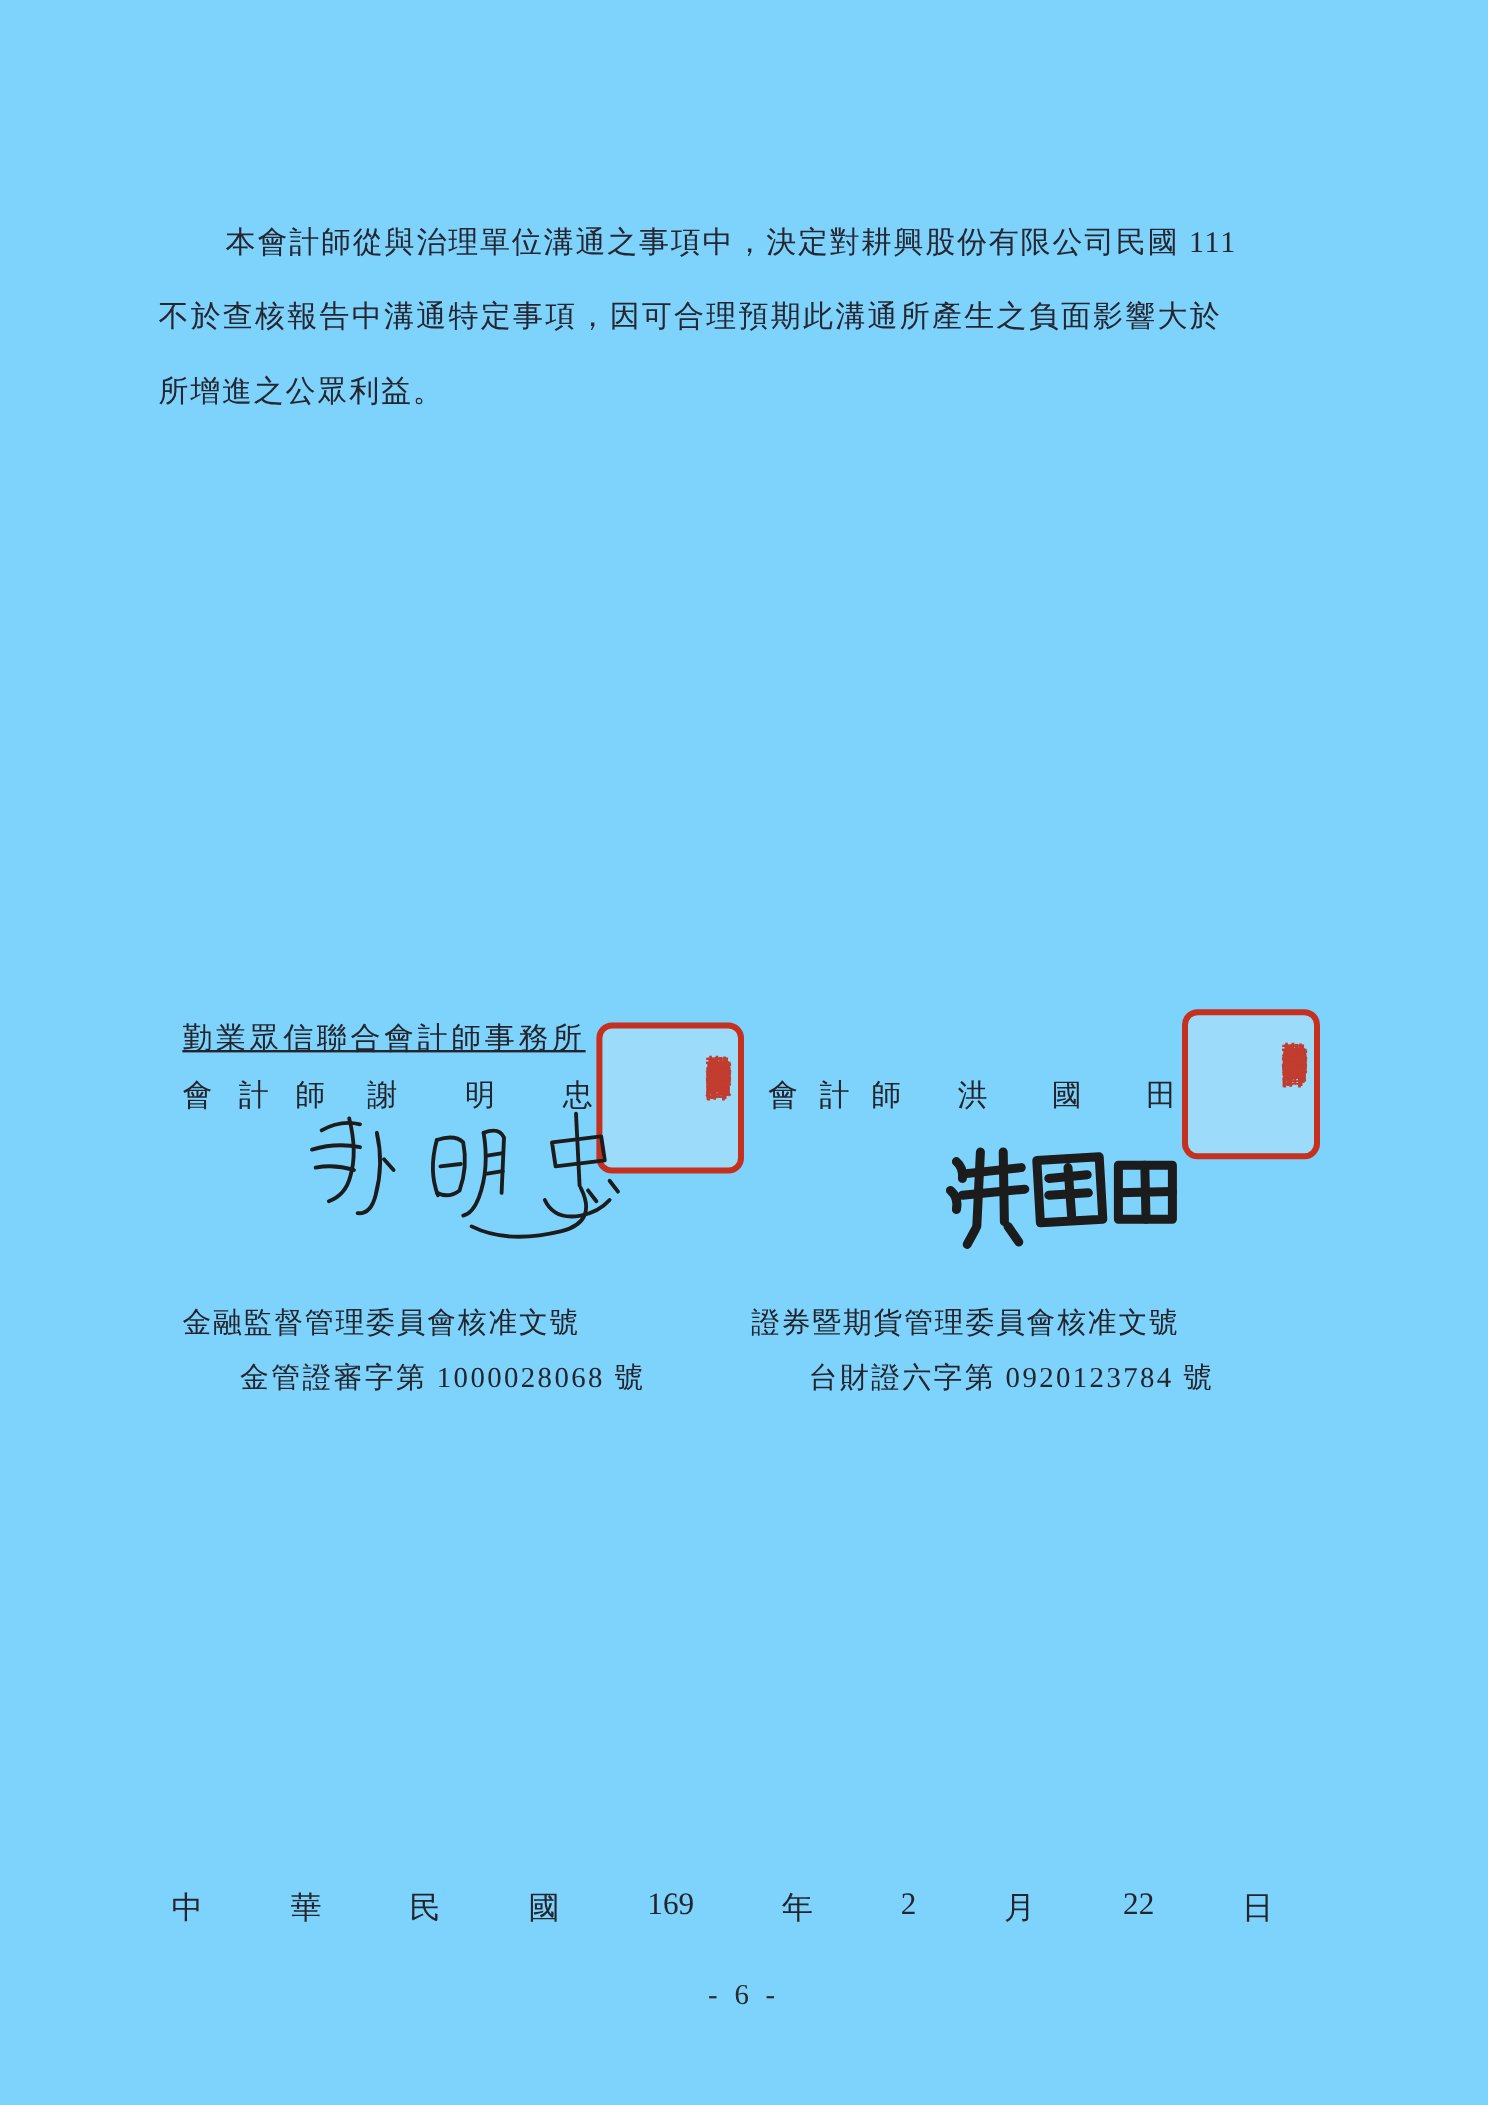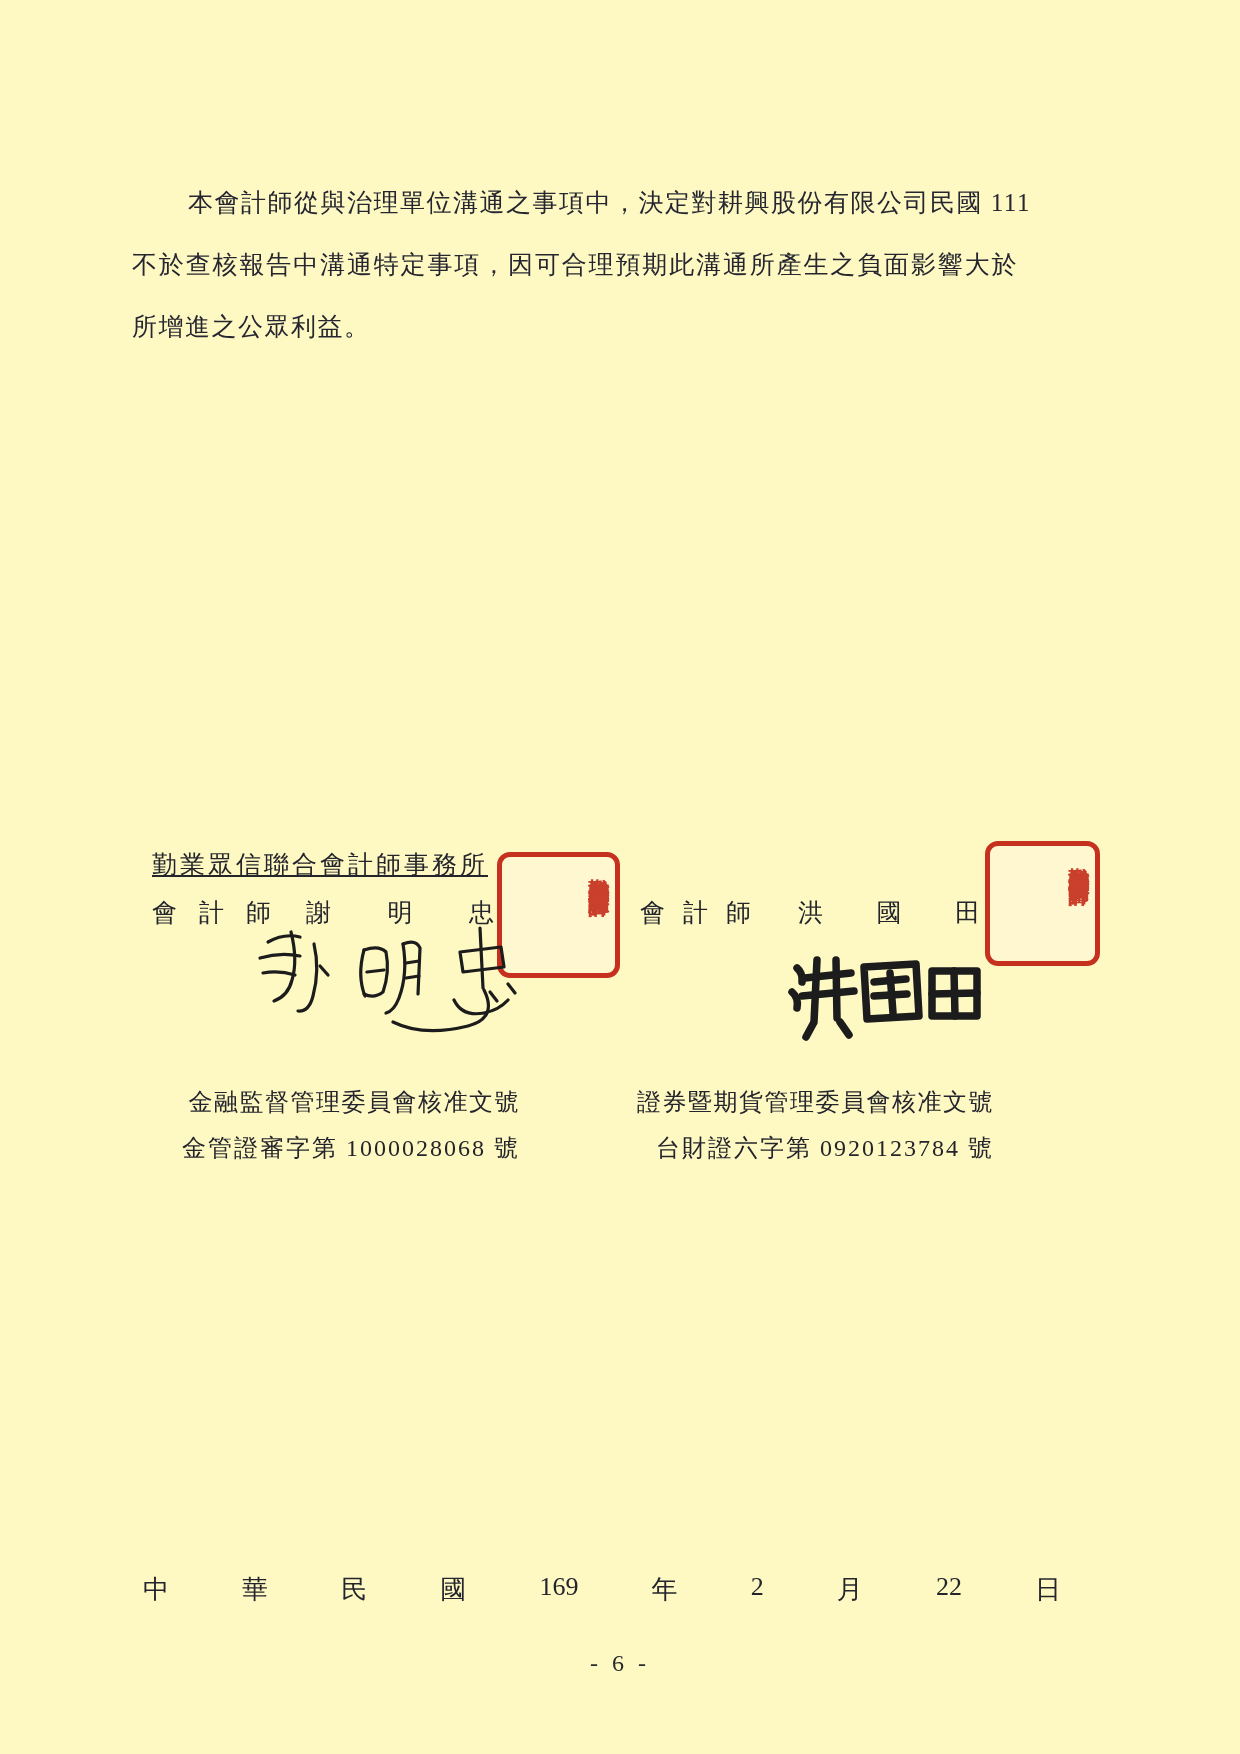--- a/index.html
+++ b/index.html
@@ -5,21 +5,21 @@
   html, body {
     margin: 0;
     padding: 0;
     background: #e8e8e8;
   }
   .page {
     position: relative;
     width: 1240px;
     height: 1754px;
     margin: 0 auto;
-    background: #fef9c3;
+    background: #7dd3fc;
     overflow: hidden;
     font-family: "Liberation Serif", "DejaVu Serif", serif;
     color: #222222;
   }
 
   
   .paragraph {
     position: absolute;
     left: 132px;
     top: 172px;
@@ -103,33 +103,32 @@
     fill: none;
     stroke: #1c1c1c;
     stroke-linecap: round;
     stroke-linejoin: round;
   }
 
   
   .approval {
     position: absolute;
     top: 1086px;
-    text-align: right;
   }
   .approval.left  { left: 152px; }
   .approval.right { left: 626px; }
   .approval-header {
     font-size: 24px;
     letter-spacing: 1.5px;
     color: #24242c;
     white-space: nowrap;
   }
   .approval-number {
     margin-top: 14px;
-    margin-left: 30px;
+    margin-left: 48px;
     font-size: 24px;
     letter-spacing: 2px;
     color: #24242c;
     white-space: nowrap;
   }
 
   
   .date-line {
     position: absolute;
     left: 143px;

